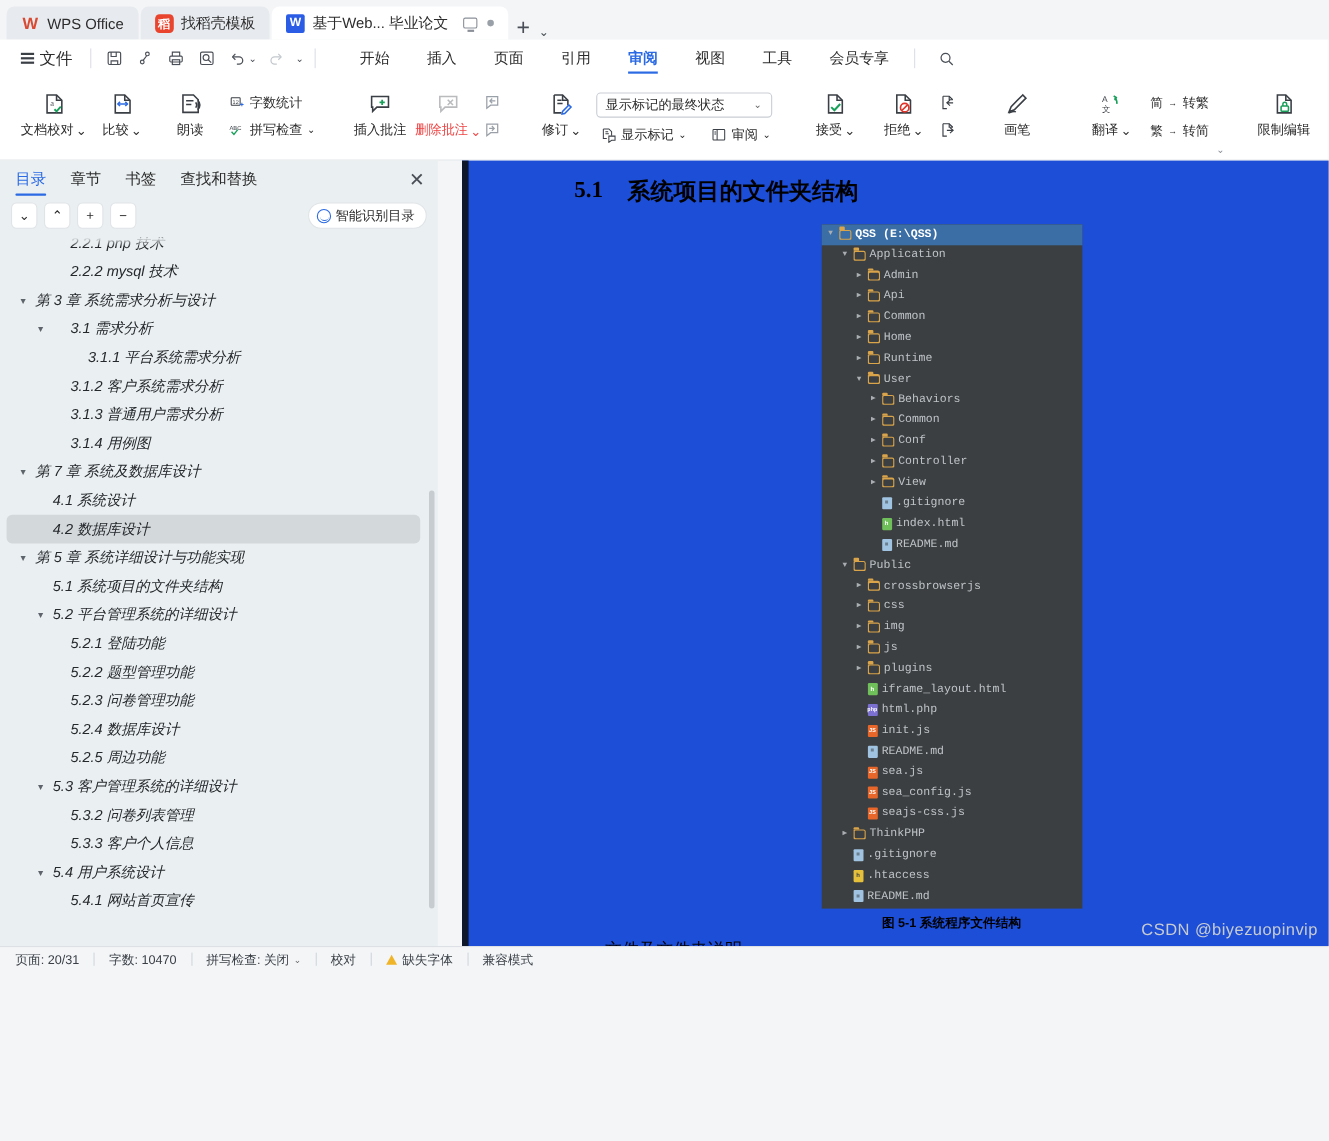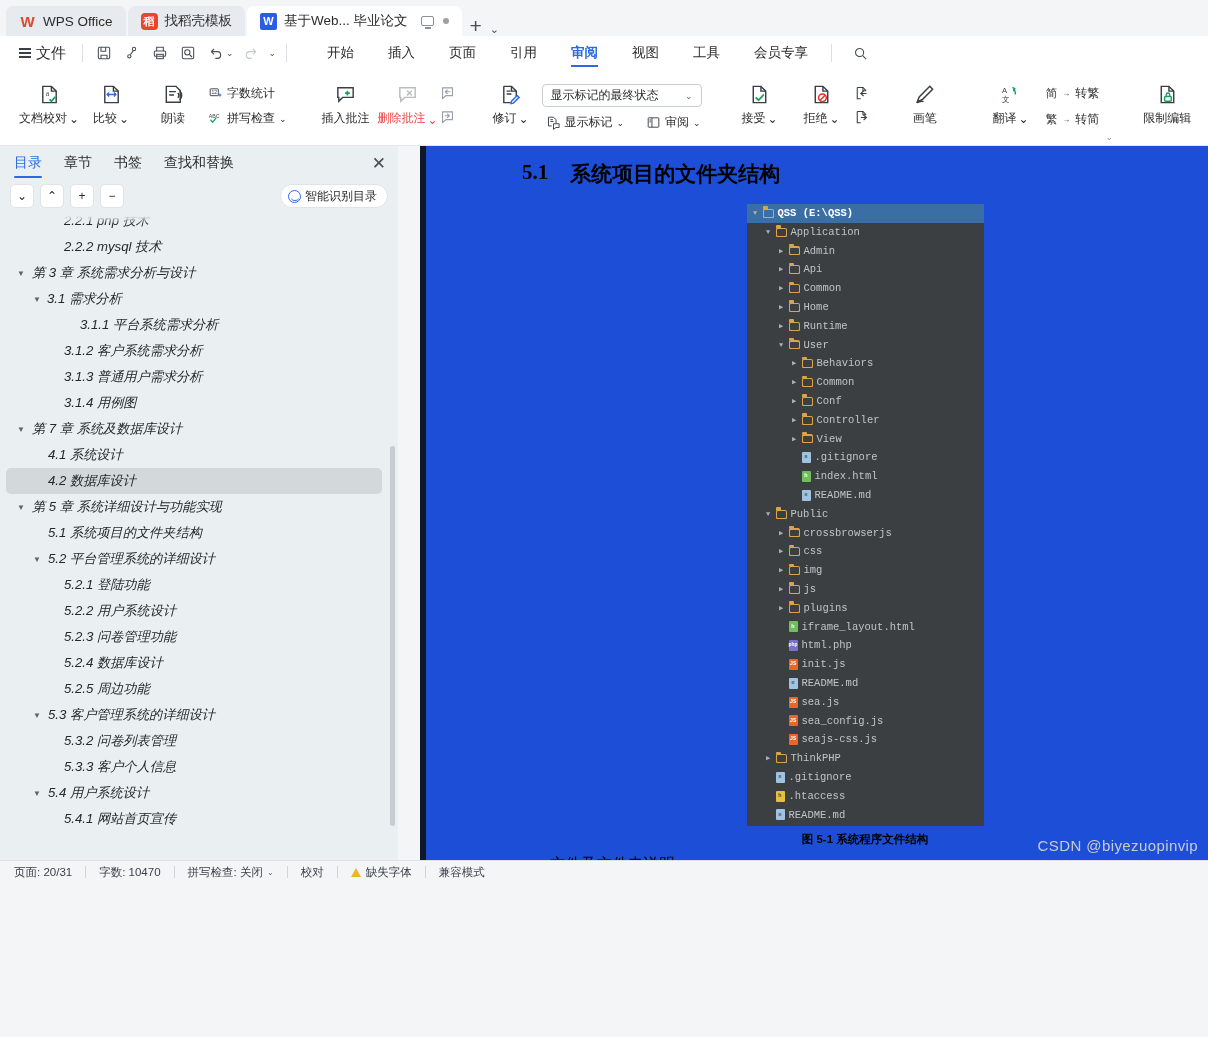--- a/index.html
+++ b/index.html
@@ -616,21 +616,21 @@
         <div class="toc-item">
           <span class="tri blank" style="margin-left: 40px;">▼</span>
           <span style="margin-left: 4px;">2.2.2  mysql 技术</span>
         </div>
         <div class="toc-item">
           <span class="tri" style="margin-left: 8px;">▼</span>
           <span style="margin-left: 4px;">第 3 章  系统需求分析与设计</span>
         </div>
         <div class="toc-item">
           <span class="tri" style="margin-left: 24px;">▼</span>
-          <span style="margin-left: 3px;">3.1  需求分析</span>
+          <span style="margin-left: 20px;">3.1  需求分析</span>
         </div>
         <div class="toc-item">
           <span class="tri blank" style="margin-left: 40px;">▼</span>
           <span style="margin-left: 20px;">3.1.1  平台系统需求分析</span>
         </div>
         <div class="toc-item">
           <span class="tri blank" style="margin-left: 40px;">▼</span>
           <span style="margin-left: 4px;">3.1.2  客户系统需求分析</span>
         </div>
         <div class="toc-item">
@@ -664,21 +664,21 @@
         <div class="toc-item">
           <span class="tri" style="margin-left: 24px;">▼</span>
           <span style="margin-left: 4px;">5.2 平台管理系统的详细设计</span>
         </div>
         <div class="toc-item">
           <span class="tri blank" style="margin-left: 40px;">▼</span>
           <span style="margin-left: 4px;">5.2.1 登陆功能</span>
         </div>
         <div class="toc-item">
           <span class="tri blank" style="margin-left: 40px;">▼</span>
-          <span style="margin-left: 4px;">5.2.2  用户系统设计</span>
+          <span style="margin-left: 4px;">5.2.2  题型管理功能</span>
         </div>
         <div class="toc-item">
           <span class="tri blank" style="margin-left: 40px;">▼</span>
           <span style="margin-left: 4px;">5.2.3  问卷管理功能</span>
         </div>
         <div class="toc-item">
           <span class="tri blank" style="margin-left: 40px;">▼</span>
           <span style="margin-left: 4px;">5.2.4  数据库设计</span>
         </div>
         <div class="toc-item">

